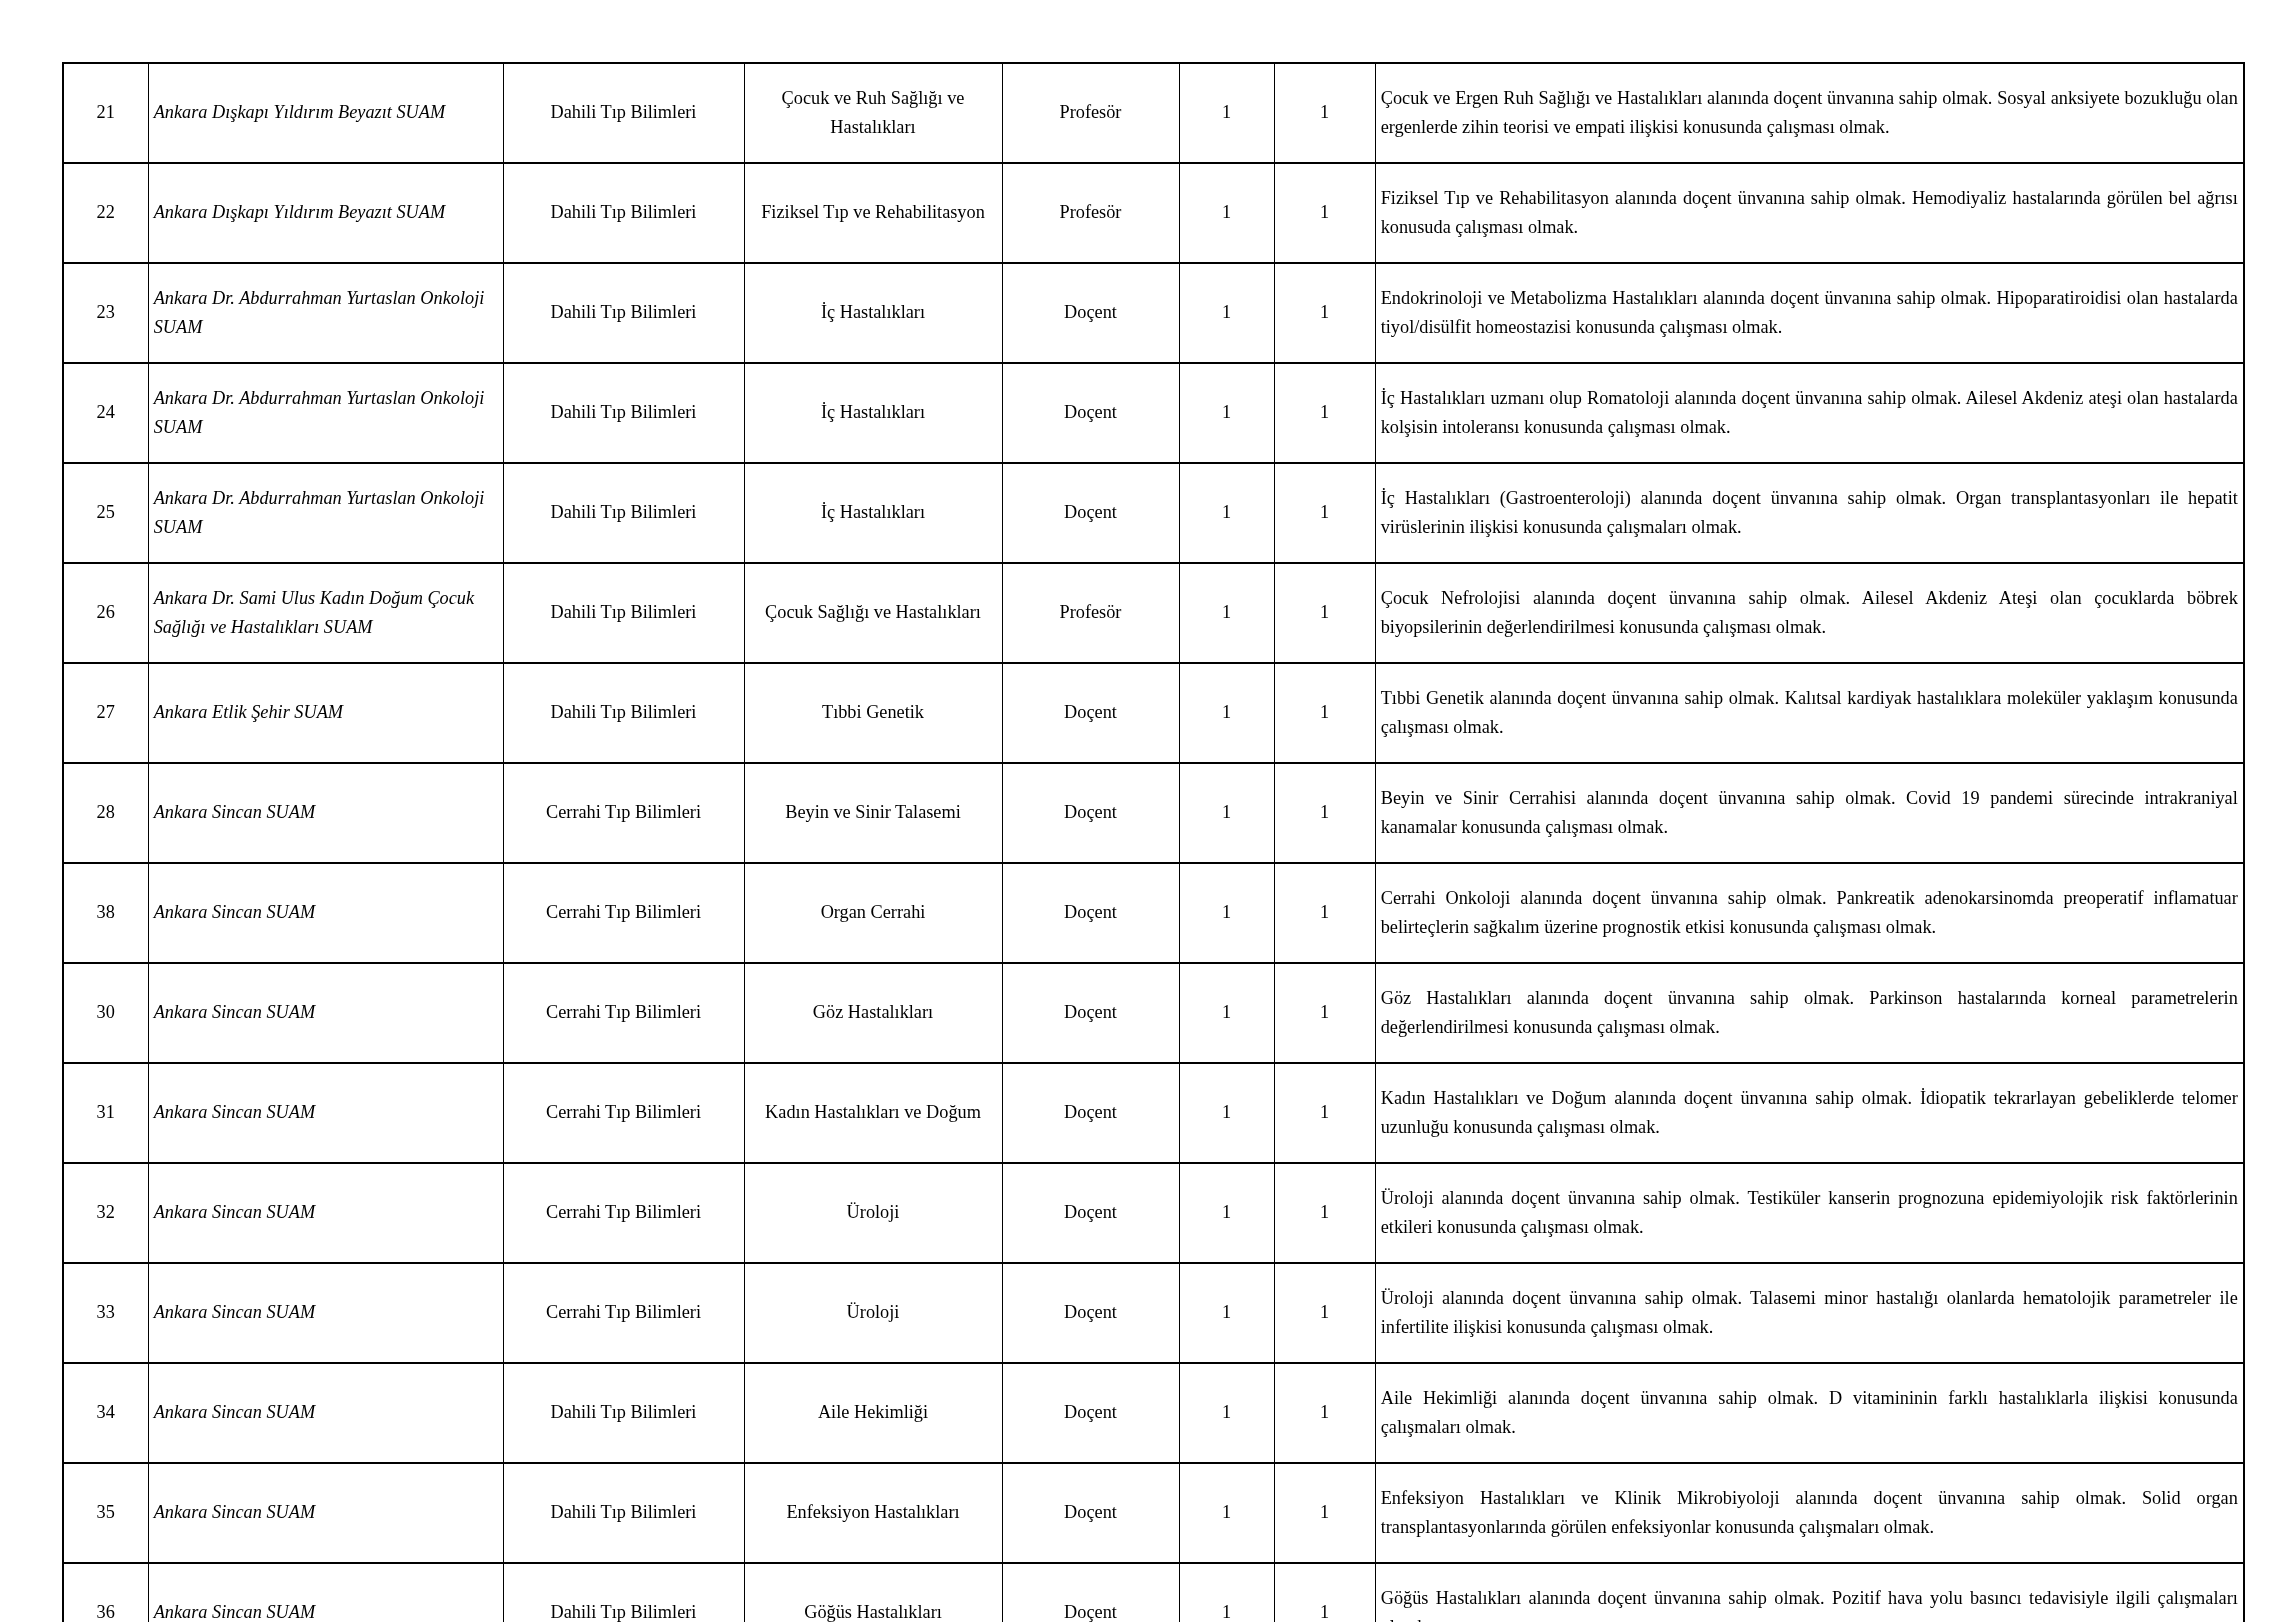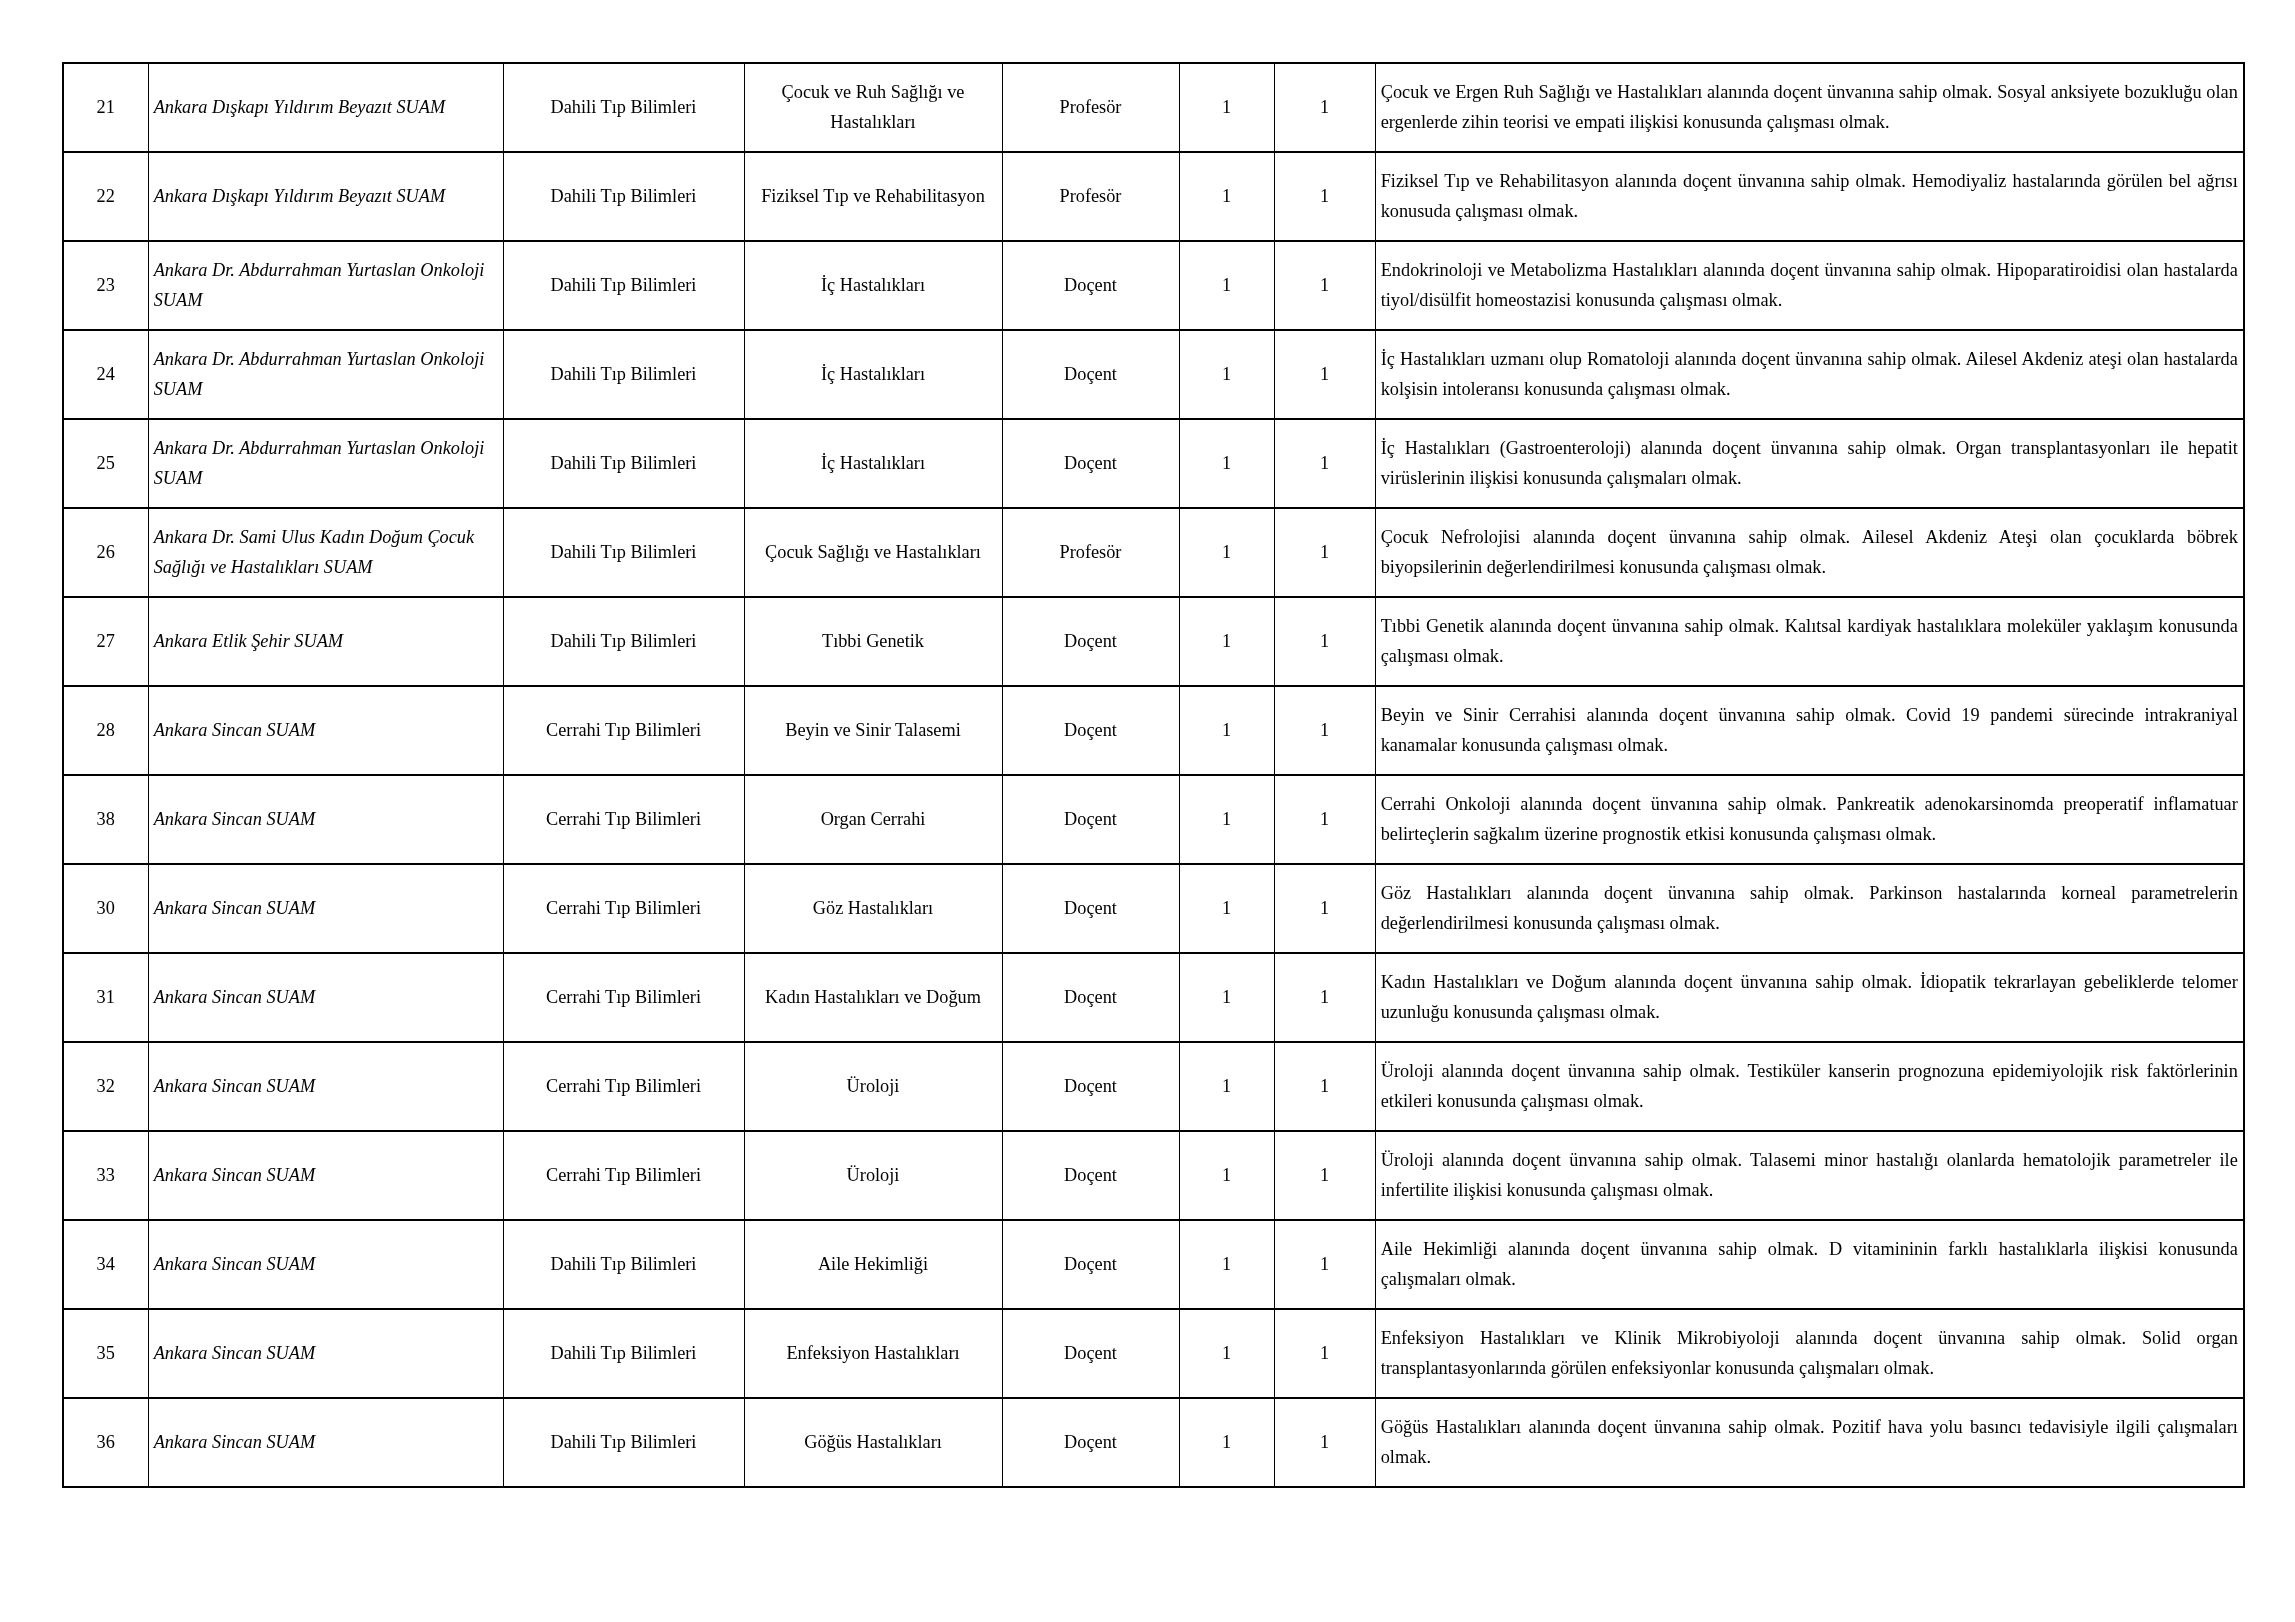--- a/index.html
+++ b/index.html
@@ -19,21 +19,21 @@
   table.positions {
     position: absolute;
     left: 62px;
     top: 62px;
     width: 2181px;
     border-collapse: collapse;
     table-layout: fixed;
     border: 2.6px solid #000000;
   }
   table.positions tr {
-    height: 89px;
+    height: 100px;
     margin-left: 37px;
   }
   table.positions td {
     border-left: 1.3px solid #000000;
     border-right: 1.3px solid #000000;
     border-top: 2.6px solid #000000;
     border-bottom: 2.6px solid #000000;
     vertical-align: middle;
     font-size: 18.3px;
     line-height: 1.6;

